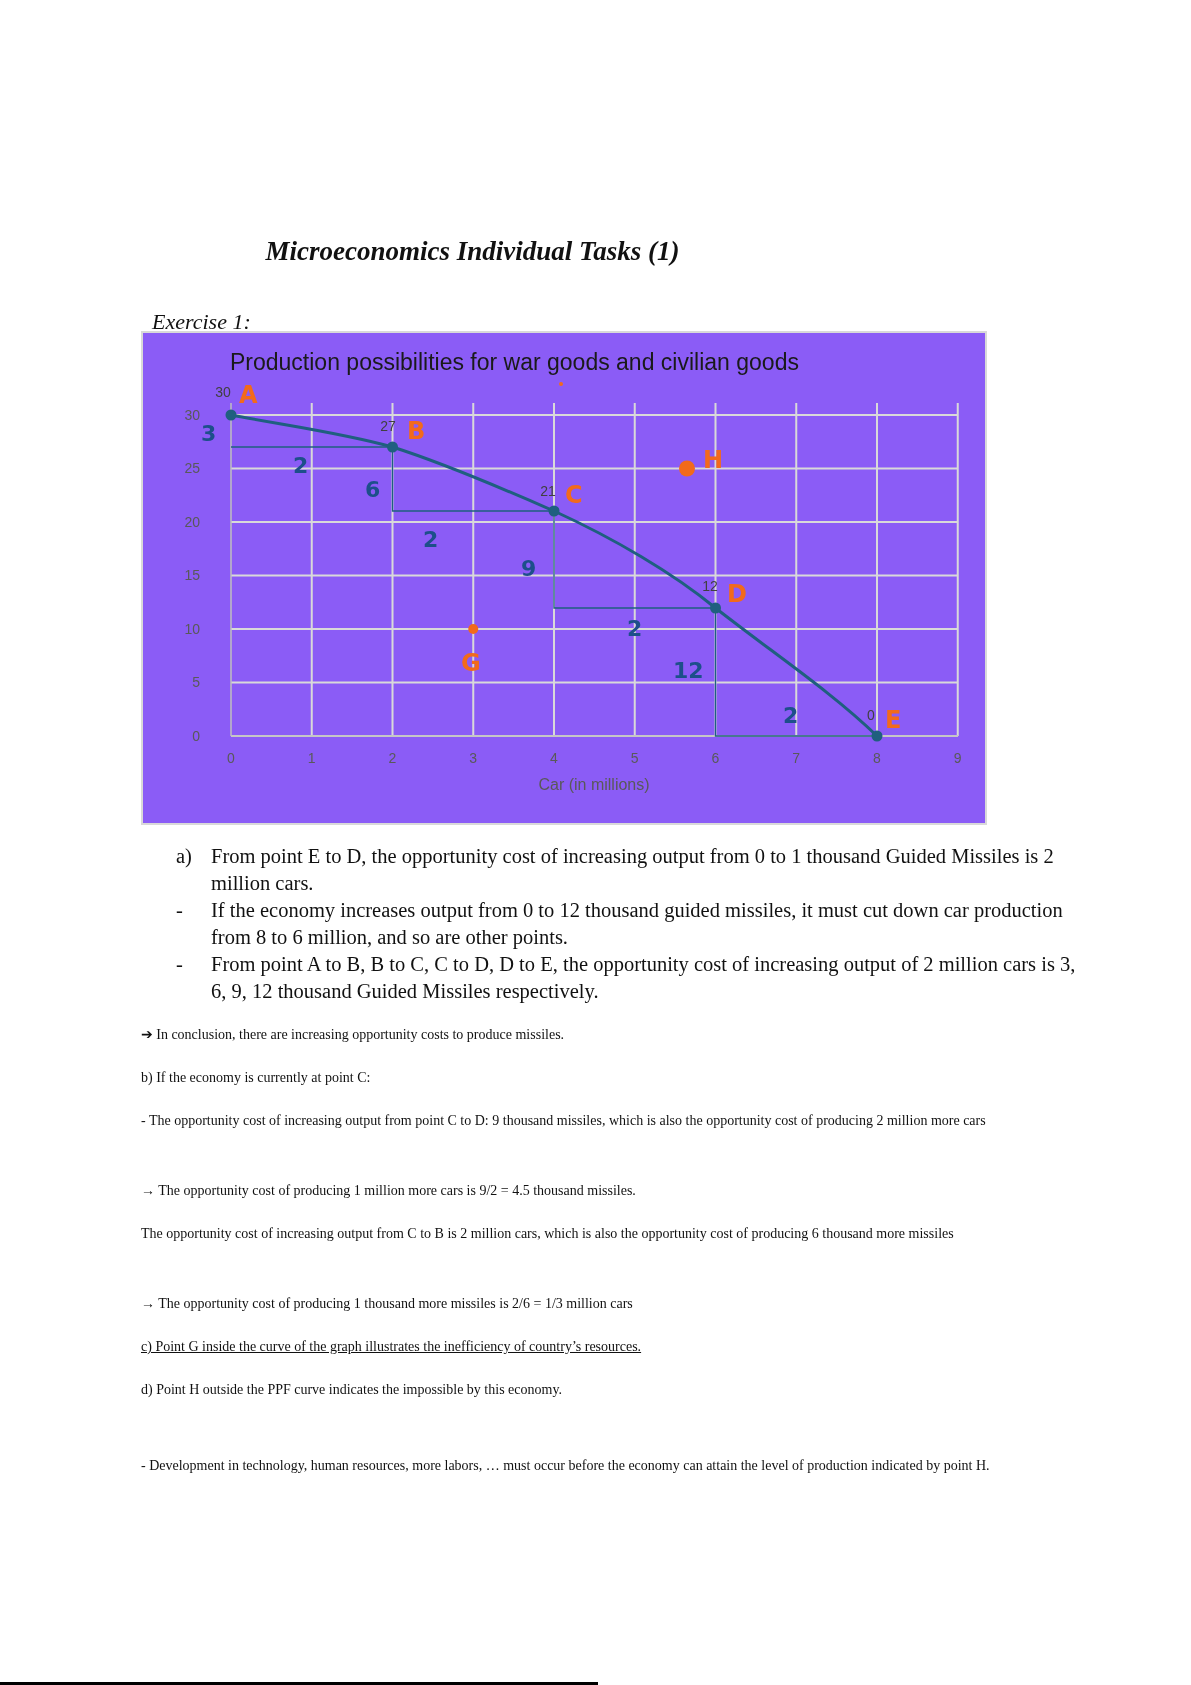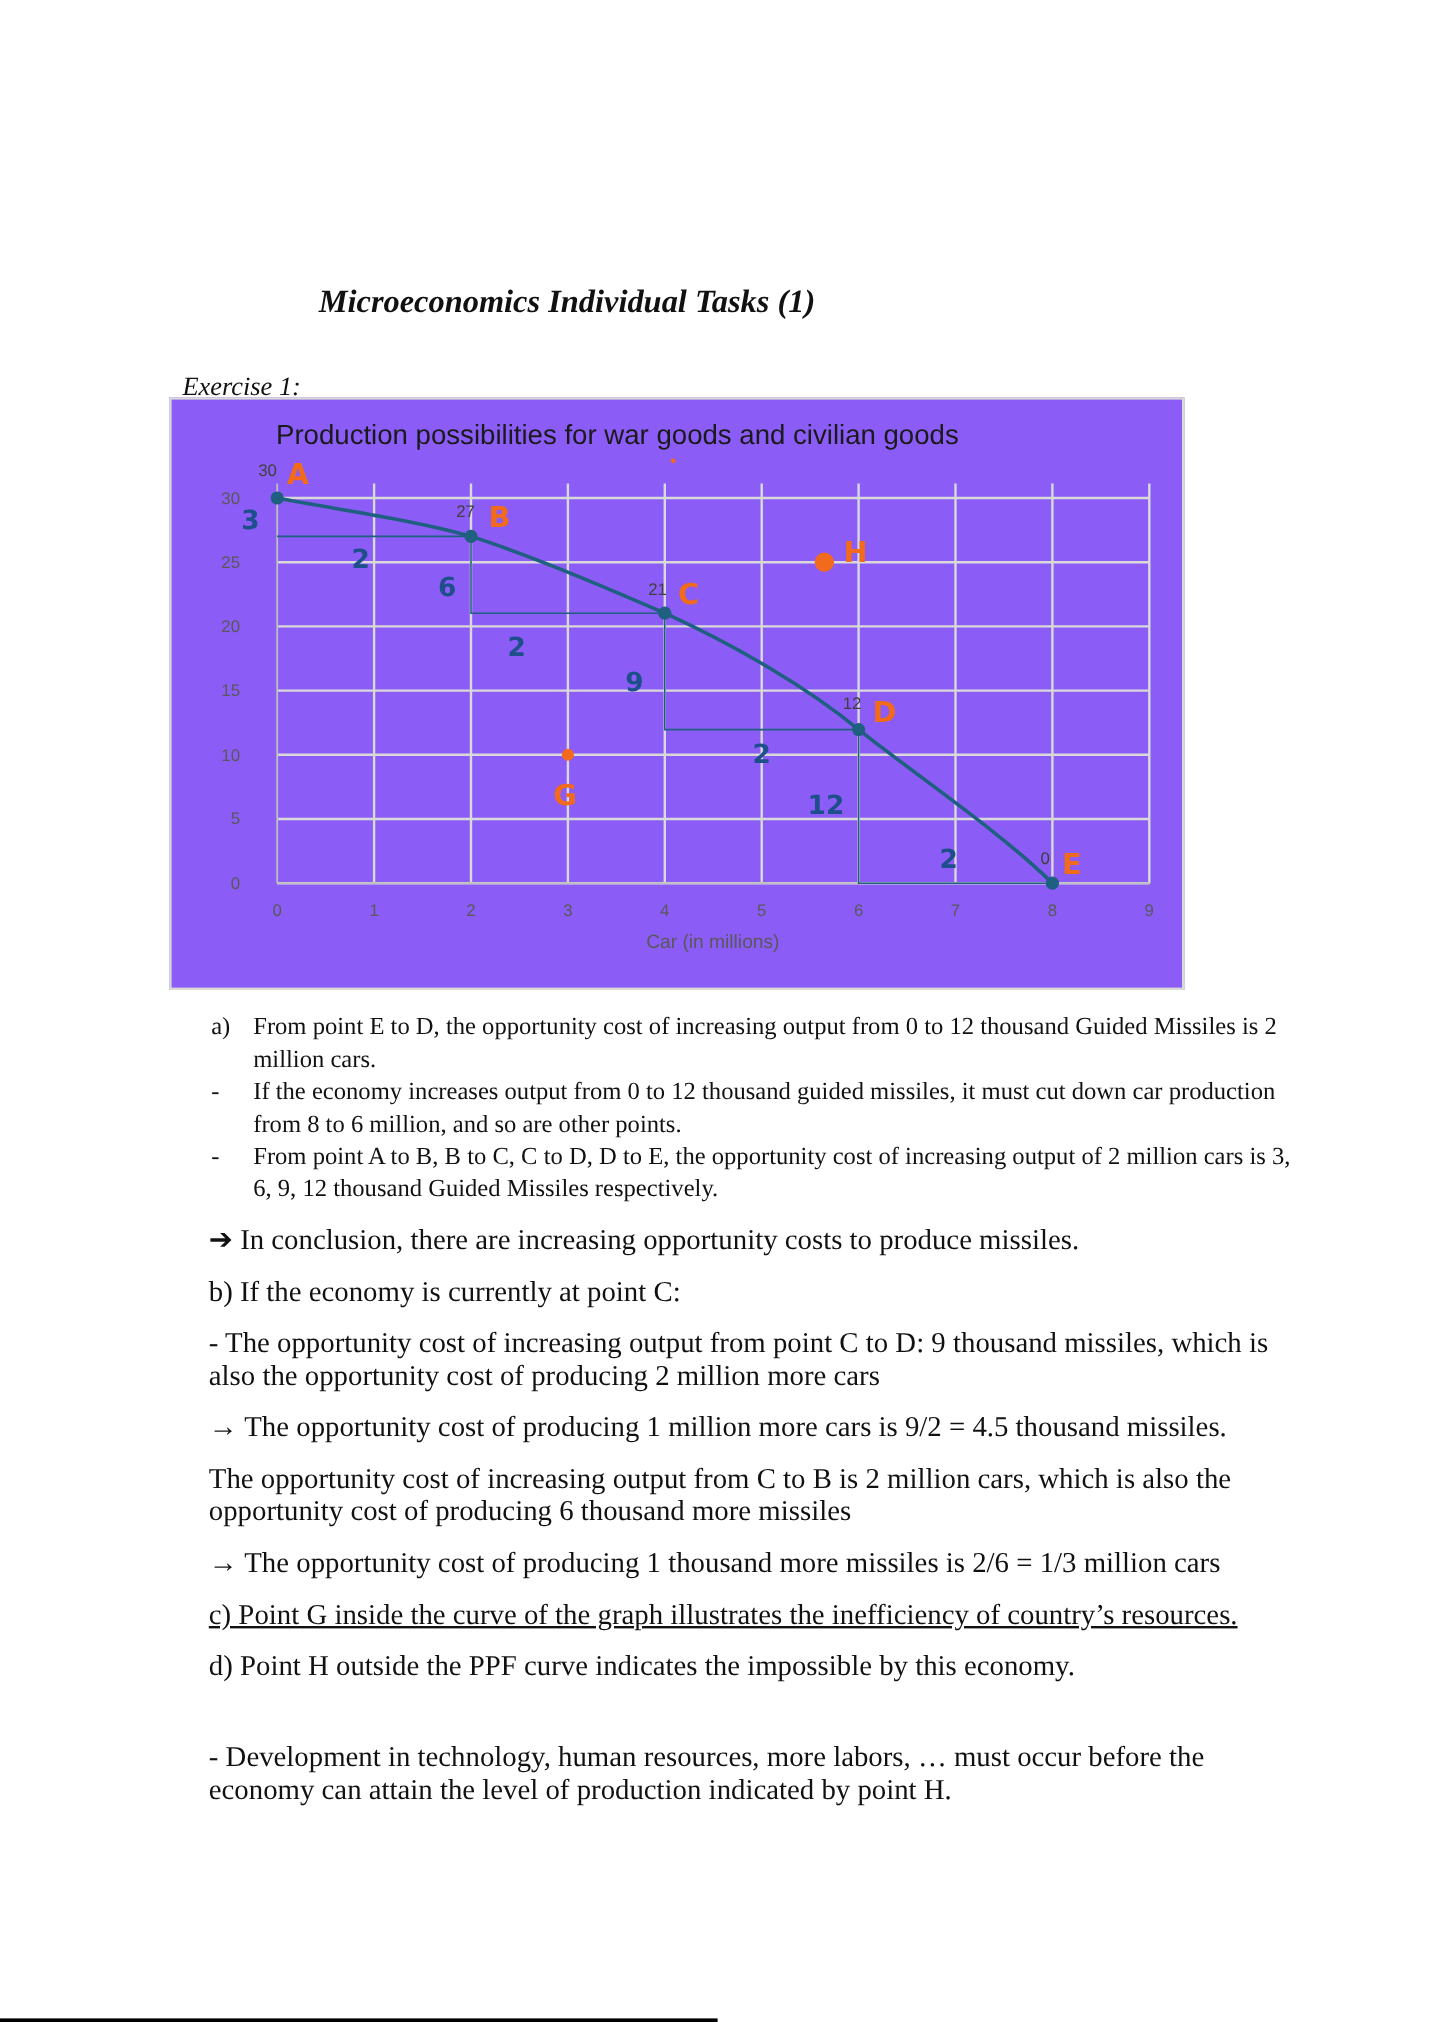--- a/index.html
+++ b/index.html
@@ -4,21 +4,21 @@
 <style>
   html, body { margin: 0; padding: 0; background: #ffffff; }
   body { width: 1191px; height: 1685px; position: relative; overflow: hidden;
          font-family: "Liberation Serif", "DejaVu Serif", serif; color: #111; }
   .title { position: absolute; top: 236px; left: 0; width: 945px; text-align: center;
            font-style: italic; font-weight: bold; font-size: 27px; }
   .exercise { position: absolute; top: 289px; left: 152px; font-style: italic; font-size: 22px; margin-top: 20px; }
   .chart-box { position: absolute; left: 141px; top: 331px; width: 846px; height: 494px;
                border: 2px solid #d9d9d9; box-sizing: border-box; background: #8b5cf6; }
   svg.chart { position: absolute; left: 0; top: 0; }
-  .text-block { position: absolute; left: 141px; width: 920px; font-size: 24px; line-height: 27px; margin-left: 33px; }
+  .text-block { position: absolute; left: 141px; width: 920px; font-size: 14px; line-height: 27px; }
   .list-row { position: absolute; left: 141px; width: 920px; font-size: 20.5px; line-height: 27px; }
   .list-row .marker { position: absolute; left: 35px; width: 30px; }
   .list-row .body { position: absolute; left: 70px; width: 880px; }
   .bottom-rule { position: absolute; left: 0; top: 1682px; width: 598px; height: 3px; background: #000; }
 </style>
 </head>
 <body>
 
 <div class="title">Microeconomics Individual Tasks (1)</div>
 <div class="exercise">Exercise 1:</div>
@@ -120,21 +120,21 @@
       <text x="378" y="243">9</text>
       <text x="484" y="303">2</text>
       <text x="530" y="345">12</text>
       <text x="640" y="390">2</text>
     </g>
   </svg>
 </div>
 
 <div class="list-row" style="top:843px;">
   <span class="marker">a)</span>
-  <span class="body">From point E to D, the opportunity cost of increasing output from 0 to 12 thousand Guided Missiles is 2 million cars.</span>
+  <span class="body">From point E to D, the opportunity cost of increasing output from 0 to 1 thousand Guided Missiles is 2 million cars.</span>
 </div>
 <div class="list-row" style="top:897px;">
   <span class="marker">-</span>
   <span class="body">If the economy increases output from 0 to 12 thousand guided missiles, it must cut down car production from 8 to 6 million, and so are other points.</span>
 </div>
 <div class="list-row" style="top:951px;">
   <span class="marker">-</span>
   <span class="body">From point A to B, B to C, C to D, D to E, the opportunity cost of increasing output of 2 million cars is 3, 6, 9, 12 thousand Guided Missiles respectively.</span>
 </div>
 

